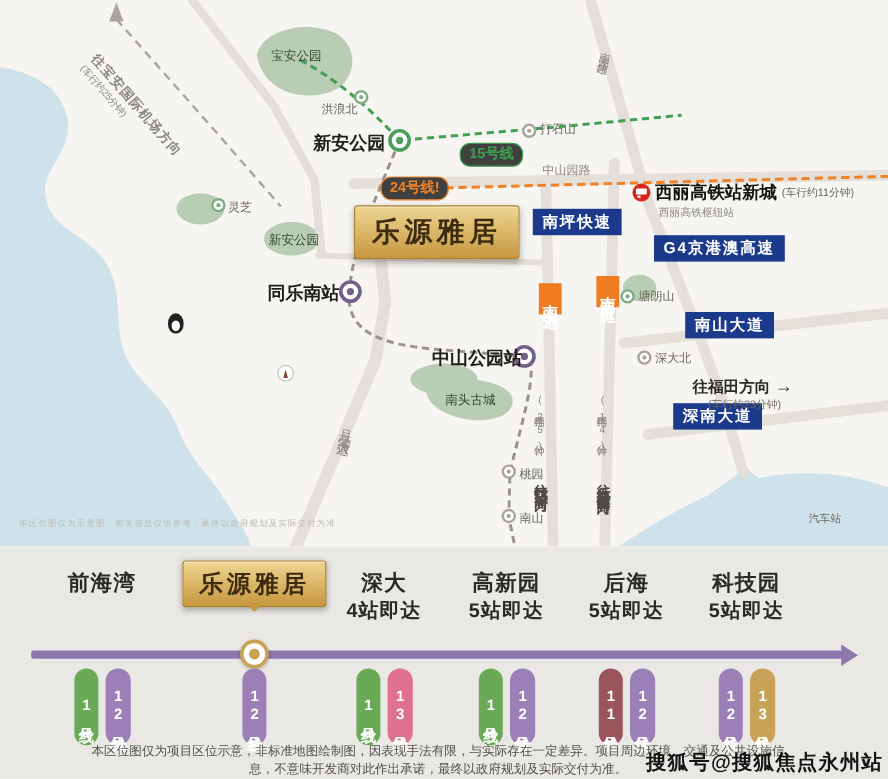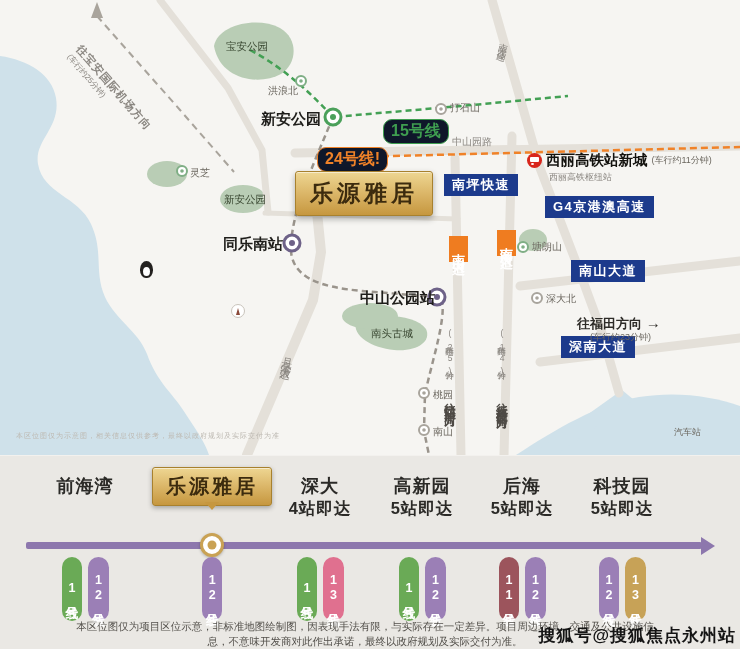--- a/index.html
+++ b/index.html
@@ -6,21 +6,21 @@
   html,body{width:740px;height:649px}
   body{font-family:"Liberation Sans","DejaVu Sans",sans-serif;background:#fff}
   .stage{position:relative;width:740px;height:649px;overflow:hidden;background:#f6f5f2}
 
   
   .map{position:absolute;left:0;top:0;width:740px;height:455px}
   .map svg.base{position:absolute;left:0;top:0}
   .lbl{position:absolute;white-space:nowrap;color:#6b675f;font-size:10px}
   .lbl.dark{color:#1f1e1b;font-weight:bold;font-size:15px}
   .lbl.park{color:#37452f;font-size:10.5px}
-  .pill{position:absolute;background:#0f172a;border:1.5px solid;border-radius:9px;font-size:16px;font-weight:bold;padding:1px 7px;white-space:nowrap;line-height:1.3}
+  .pill{position:absolute;background:#404040;border:1.5px solid;border-radius:9px;font-size:12px;font-weight:bold;padding:1px 7px;white-space:nowrap;line-height:1.3}
   .pill.green{border-color:#3f9e50;color:#3f9e50}
   .pill.orange{border-color:#f08228;color:#f08228}
   .bluebadge{position:absolute;background:#1c3a8c;color:#fff;font-weight:bold;font-size:13px;padding:3px 8px;white-space:nowrap;letter-spacing:1.5px;line-height:1.2}
   .vbadge{position:absolute;background:#ef7c20;color:#fff;font-weight:bold;font-size:13px;writing-mode:vertical-rl;text-orientation:upright;padding:7px 3px;letter-spacing:3px;line-height:1}
   .vtext{position:absolute;writing-mode:vertical-rl;text-orientation:upright;line-height:1.1;color:#8a8680;letter-spacing:3px}
   .vdir{position:absolute;writing-mode:vertical-rl;text-orientation:upright}
   .vdir .vmain{font-size:11.5px;font-weight:bold;color:#4e4a45;letter-spacing:2px}
   .vdir .vtime{font-size:8.5px;color:#8a8680;letter-spacing:1px;padding-left:2px}
   .rot-air{left:84px;top:42px;transform:rotate(49deg);transform-origin:0 0;font-size:11px;font-weight:bold;color:#8a8680;letter-spacing:1px;position:absolute;white-space:nowrap}
   .rot-air .sm{display:block;font-size:8px;font-weight:normal;letter-spacing:0}

